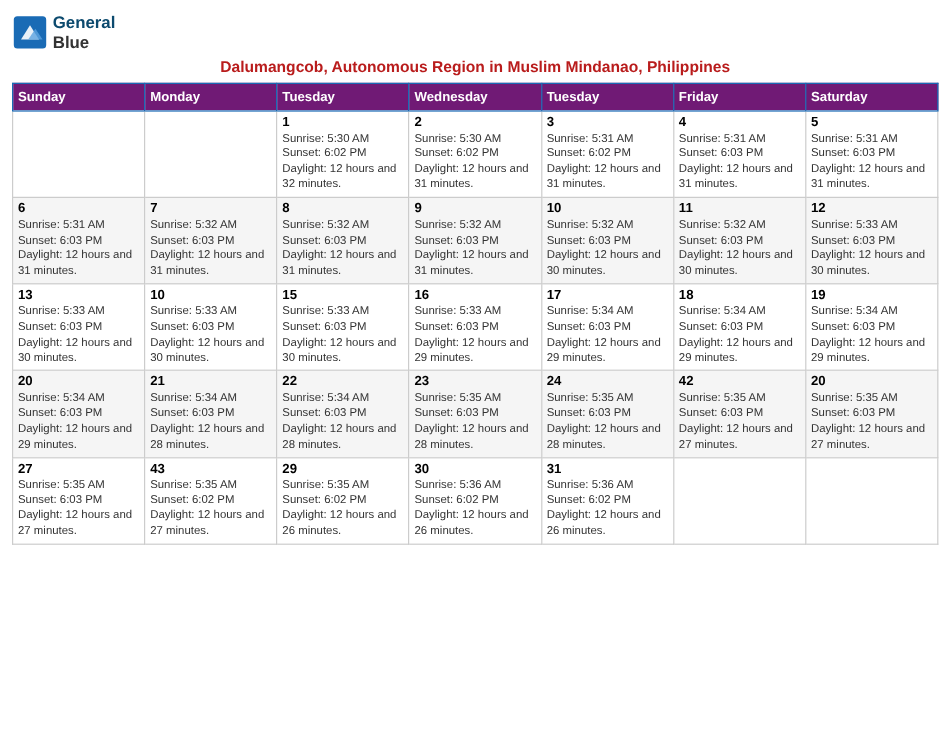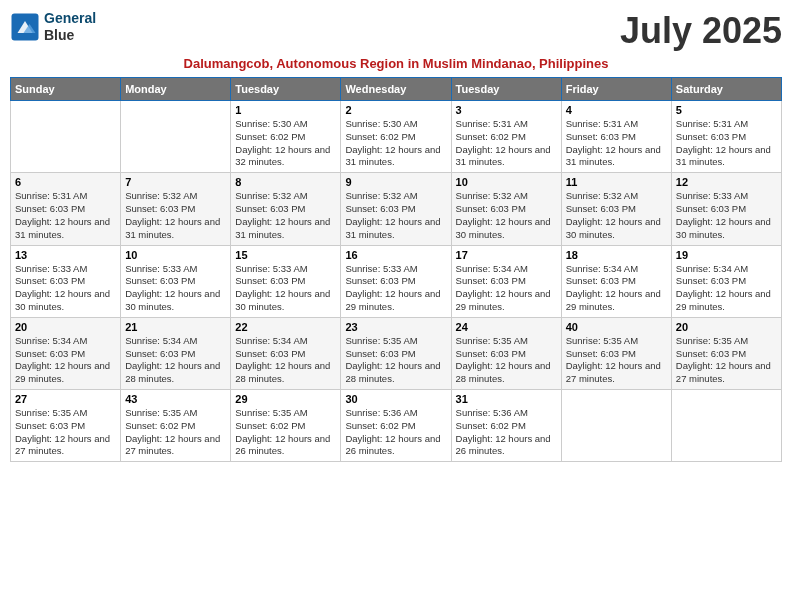--- a/index.html
+++ b/index.html
@@ -46,21 +46,21 @@
       font-weight: bold;
       color: #b91c1c;
       margin-bottom: 6px;
     }
     .calendar {
       width: 100%;
       border-collapse: collapse;
       font-size: 10px;
     }
     .calendar th {
-      background: #737373;
+      background: #701a75;
       color: #fff;
       padding: 5px 4px;
       text-align: left;
       font-size: 11px;
       border: 1px solid #1a6bb5;
     }
     .calendar td {
       border: 1px solid #ccc;
       padding: 3px 4px;
       vertical-align: top;
@@ -94,21 +94,20 @@
     <svg class="logo-icon" viewBox="0 0 40 40">
       <rect x="2" y="2" width="36" height="36" rx="4" fill="#1a6bb5"></rect>
       <polygon points="10,28 20,12 30,28" fill="white" opacity="0.9"></polygon>
       <polygon points="18,28 26,16 34,28" fill="#5ba3e0" opacity="0.8"></polygon>
     </svg>
     <div class="logo-text">
       <div><span>General</span></div>
       <div>Blue</div>
     </div>
   </div>
-  <div class="month-title">July 2025</div>
 </div>
 
 <div class="subtitle">Dalumangcob, Autonomous Region in Muslim Mindanao, Philippines</div>
 
 <table class="calendar">
   <thead>
     <tr id="header-row">
         <th>Sunday</th>
         <th>Monday</th>
         <th>Tuesday</th>
@@ -266,21 +265,21 @@
 Sunset: 6:03 PM
 Daylight: 12 hours and 28 minutes.</div>
         </td>
         <td>
           <span class="day-number">24</span>
           <div class="day-info">Sunrise: 5:35 AM
 Sunset: 6:03 PM
 Daylight: 12 hours and 28 minutes.</div>
         </td>
         <td>
-          <span class="day-number">40</span>
+          <span class="day-number">42</span>
           <div class="day-info">Sunrise: 5:35 AM
 Sunset: 6:03 PM
 Daylight: 12 hours and 27 minutes.</div>
         </td>
         <td>
           <span class="day-number">20</span>
           <div class="day-info">Sunrise: 5:35 AM
 Sunset: 6:03 PM
 Daylight: 12 hours and 27 minutes.</div>
         </td>

